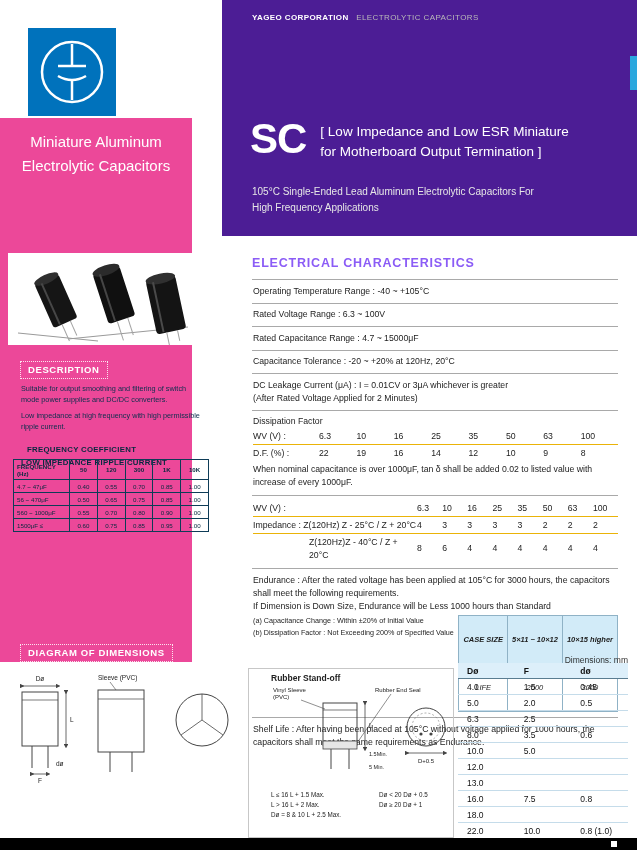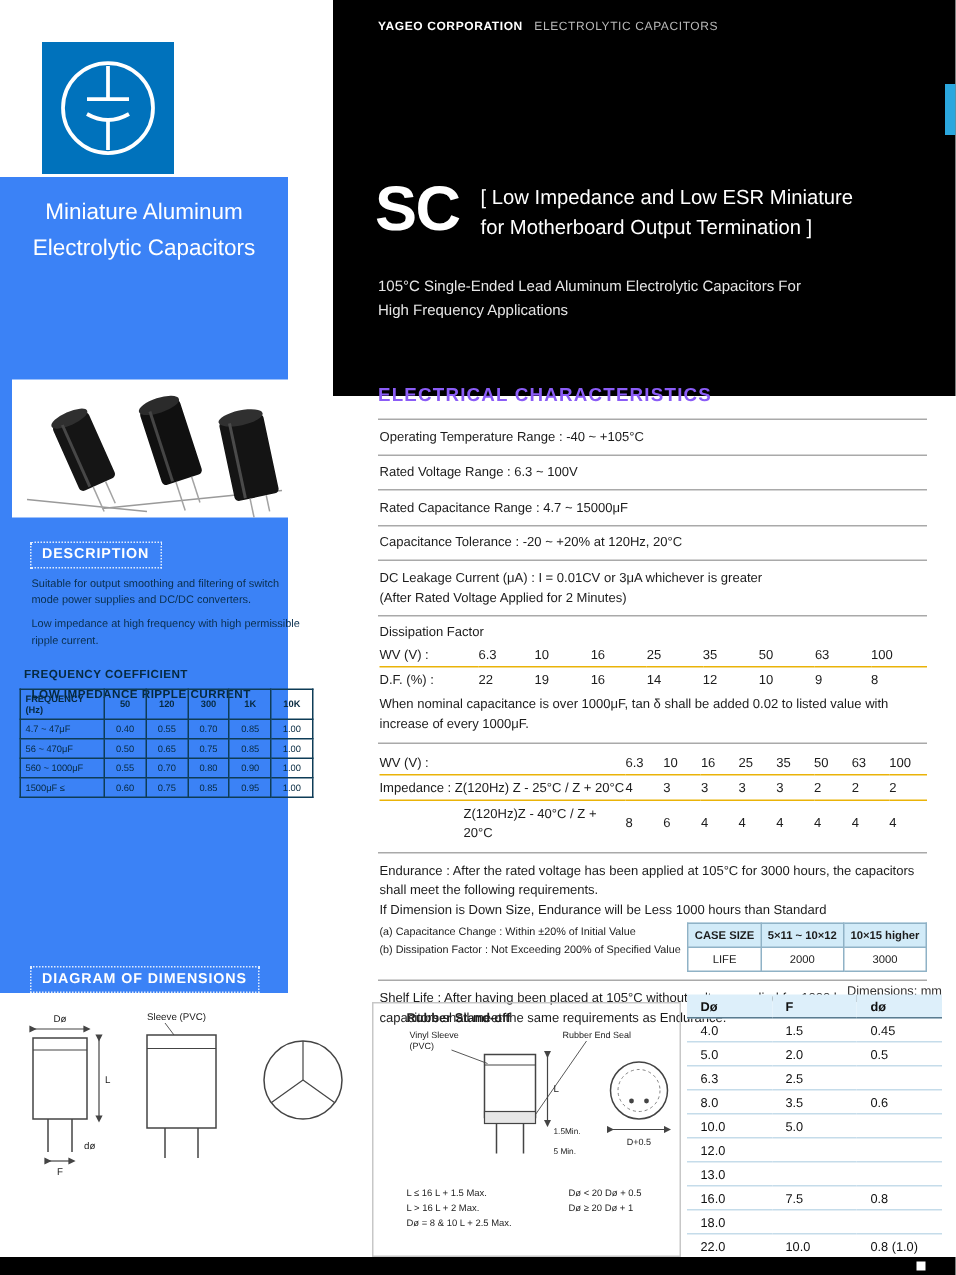--- a/index.html
+++ b/index.html
@@ -5,63 +5,63 @@
   * { box-sizing: border-box; margin: 0; padding: 0; }
   html,body { width:637px; height:850px; }
   body {
     position: relative;
     font-family: "Liberation Sans", sans-serif;
     background: #ffffff;
     overflow: hidden;
     color:#1c1c1c;
   }
   
-  .black-top { position:absolute; left:222px; top:0; width:415px; height:264px; background:#000000; }
+  .black-top { position:absolute; left:222px; top:0; width:415px; height:236px; background:#4c1d95; }
   .brand-line { position:absolute; left:30px; top:13px; font-size:8px; letter-spacing:.4px; color:#fff; white-space:nowrap; }
   .brand-line .brand { font-weight:bold; }
   .brand-line .suffix { color:#b9b9b9; margin-left:5px; font-weight:normal; }
   .series-row { position:absolute; left:28px; top:118px; display:flex; align-items:flex-start; }
   .series-code { font-size:42px; font-weight:bold; color:#fff; line-height:1; letter-spacing:-1px; }
   .tagline { margin-left:14px; padding-top:4px; font-size:13.5px; color:#fff; line-height:1.5; white-space:nowrap; }
   .series-subtitle { position:absolute; left:30px; top:184px; font-size:10px; color:#e6e6e6; line-height:1.6; white-space:nowrap; }
   .edge-tab { position:absolute; right:0; top:56px; width:7px; height:34px; background:#2ba7de; }
   
   .logo-square { position:absolute; left:28px; top:28px; width:88px; height:88px; background:#0072bc; }
   
-  .sidebar { position:absolute; left:0; top:118px; width:192px; height:544px; background:#3b82f6; }
+  .sidebar { position:absolute; left:0; top:118px; width:192px; height:544px; background:#ec4899; }
   .sidebar-title { position:absolute; top:12px; left:0; width:100%; text-align:center; font-size:15px; color:#fff; line-height:1.6; }
   .photo { position:absolute; left:8px; top:135px; width:198px; height:92px; background:#fff; }
   .side-heading { position:absolute; left:20px; color:#fff; font-weight:bold; font-size:9.5px; letter-spacing:.6px;
                   border:1px dotted rgba(255,255,255,.85); padding:2px 7px 3px 7px; display:inline-block; white-space:nowrap; }
   .desc-heading { top:243px; }
   .side-para { position:absolute; left:21px; width:180px; font-size:7.3px; color:#0a2f4e; line-height:1.45; }
   .para1 { top:266px; }
   .para2 { top:293px; }
   .ripple-heading { position:absolute; left:21px; top:316px; font-size:7.8px; font-weight:bold; color:#06293f; letter-spacing:.3px;margin-top:24px; }
-  .ripple-sub { position:absolute; left:16px; top:327px; font-size:7.8px; font-weight:bold; color:#06293f; letter-spacing:.3px; }
+  .ripple-sub { position:absolute; left:27px; top:327px; font-size:7.8px; font-weight:bold; color:#06293f; letter-spacing:.3px; }
   table.ripple { position:absolute; left:13px; top:341px; width:196px; border-collapse:collapse; font-size:6.2px; color:#06293f; }
   table.ripple td { border:1px solid #0e3c57; padding:2.5px 1px; text-align:center; }
   table.ripple tr.hdr td { font-weight:bold; }
   table.ripple td.cap { text-align:left; padding-left:3px; width:56px; }
   .diagram-heading { top:526px; }
   
   .main { position:absolute; left:252px; top:256px; width:366px; }
   .main h2 { color:#8b5cf6; font-size:12.5px; letter-spacing:.8px; font-weight:bold; margin-bottom:9px; }
   .spec { border-top:1px solid #a9a9a9; padding:4.5px 0 5px 1px; font-size:8.7px; line-height:1.5; color:#1c1c1c; }
   table.mini { width:100%; border-collapse:collapse; font-size:8.7px; table-layout:fixed; }
   table.mini td { padding:1.5px 0; }
   table.mini tr + tr td { border-top:1px solid #eab308; }
   table.df td.lbl { width:66px; }
   table.imp td.lbl { width:164px; }
   td.ind { padding-left:56px !important; }
   .note { margin-top:2px; }
   .endurance-flex { display:flex; align-items:flex-start; margin-top:2px; }
   .letters { flex:1; font-size:7.2px; line-height:1.7; white-space:nowrap; }
   table.case { border-collapse:collapse; font-size:7.5px; margin-left:4px; }
-  table.case td { border:1px solid #8fb2c6; padding:2px 4px; text-align:center; white-space:nowrap; }
+  table.case td { border:1px solid #8fb2c6; padding:18px 4px; text-align:center; white-space:nowrap;font-style:italic; }
   table.case tr.hdr td { background:#d2ebf8; font-weight:bold; }
   
   .dims-note { position:absolute; left:230px; top:655px; width:398px; text-align:right; font-size:8.5px; color:#333; }
   .left-drawings { position:absolute; left:6px; top:670px; }
   .standoff { position:absolute; left:248px; top:668px; width:206px; height:170px; border:1px solid #c7c7c7; padding:4px 22px; }
   .standoff-title { font-size:8.5px; font-weight:bold; color:#222; }
   .standoff-notes { display:flex; font-size:6.3px; color:#222; line-height:1.55; margin-top:1px; }
   .standoff-notes .col-l { width:108px; }
   .standoff-notes .col-r { flex:1; }
   table.dim { position:absolute; left:458px; top:663px; width:170px; border-collapse:collapse; font-size:8.5px; color:#111; table-layout:fixed; }

